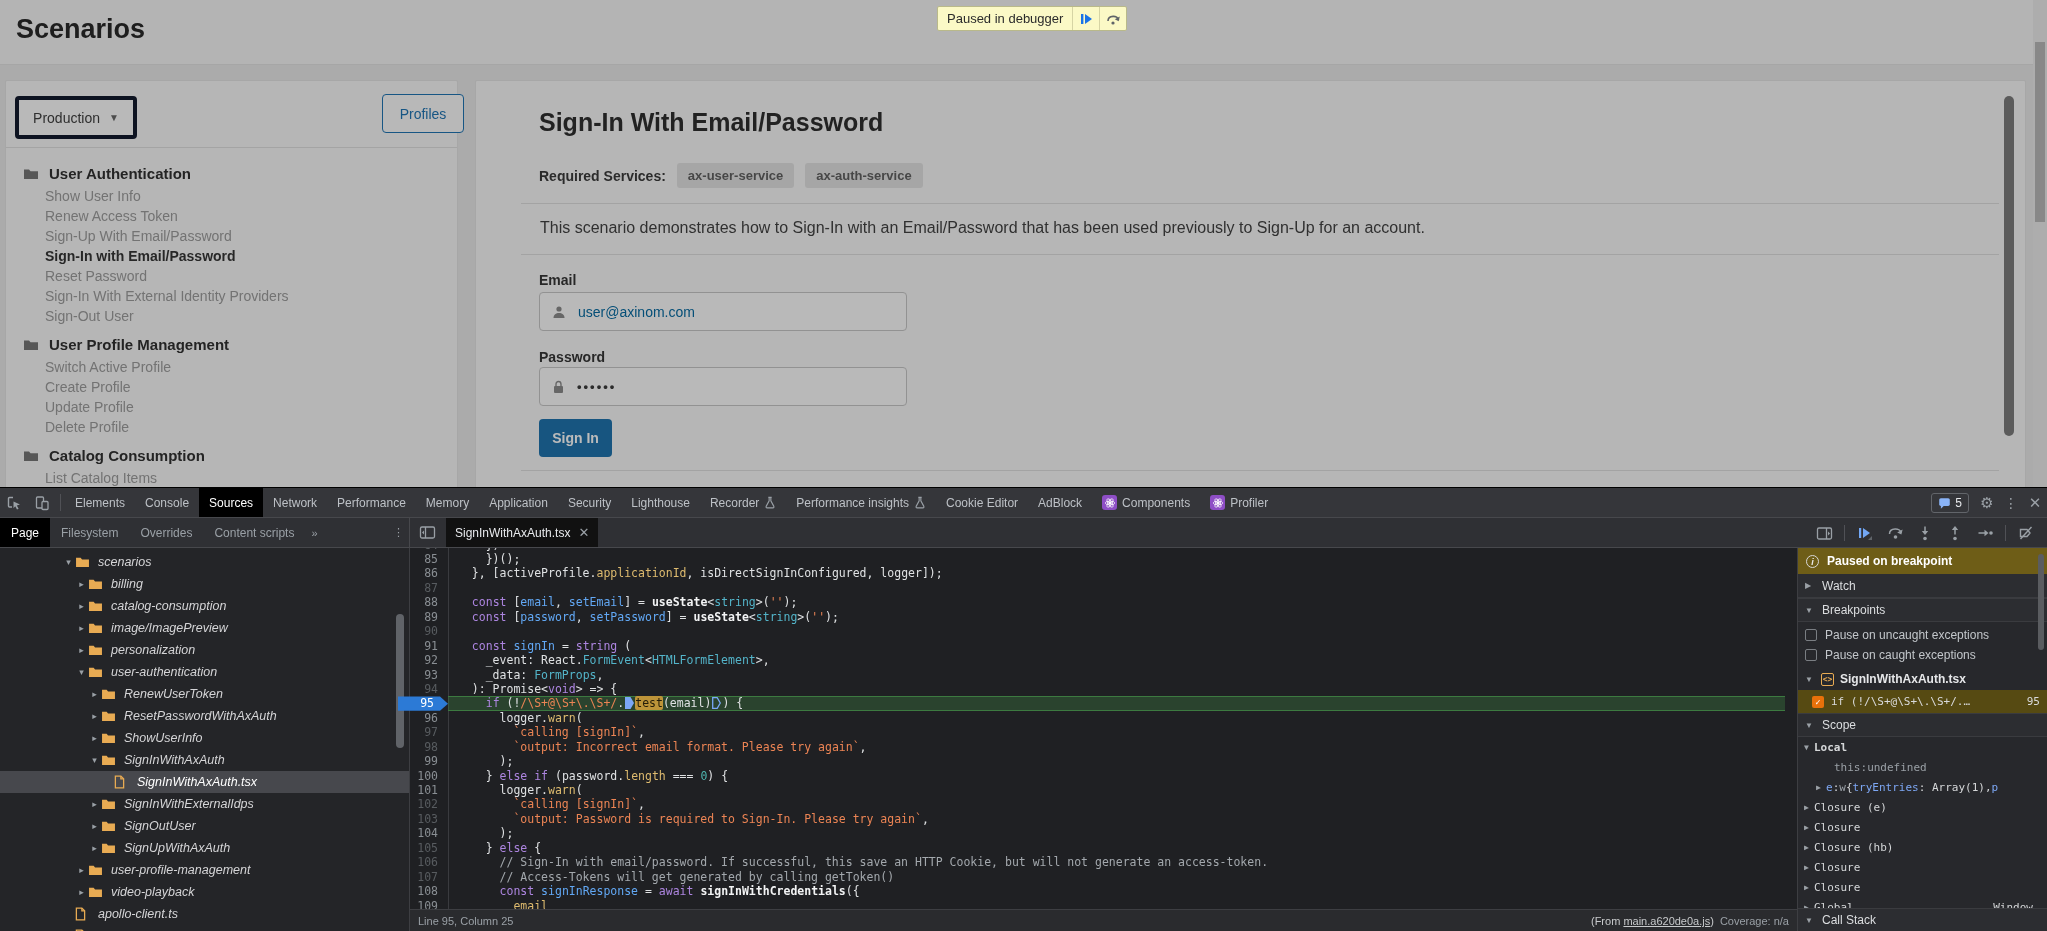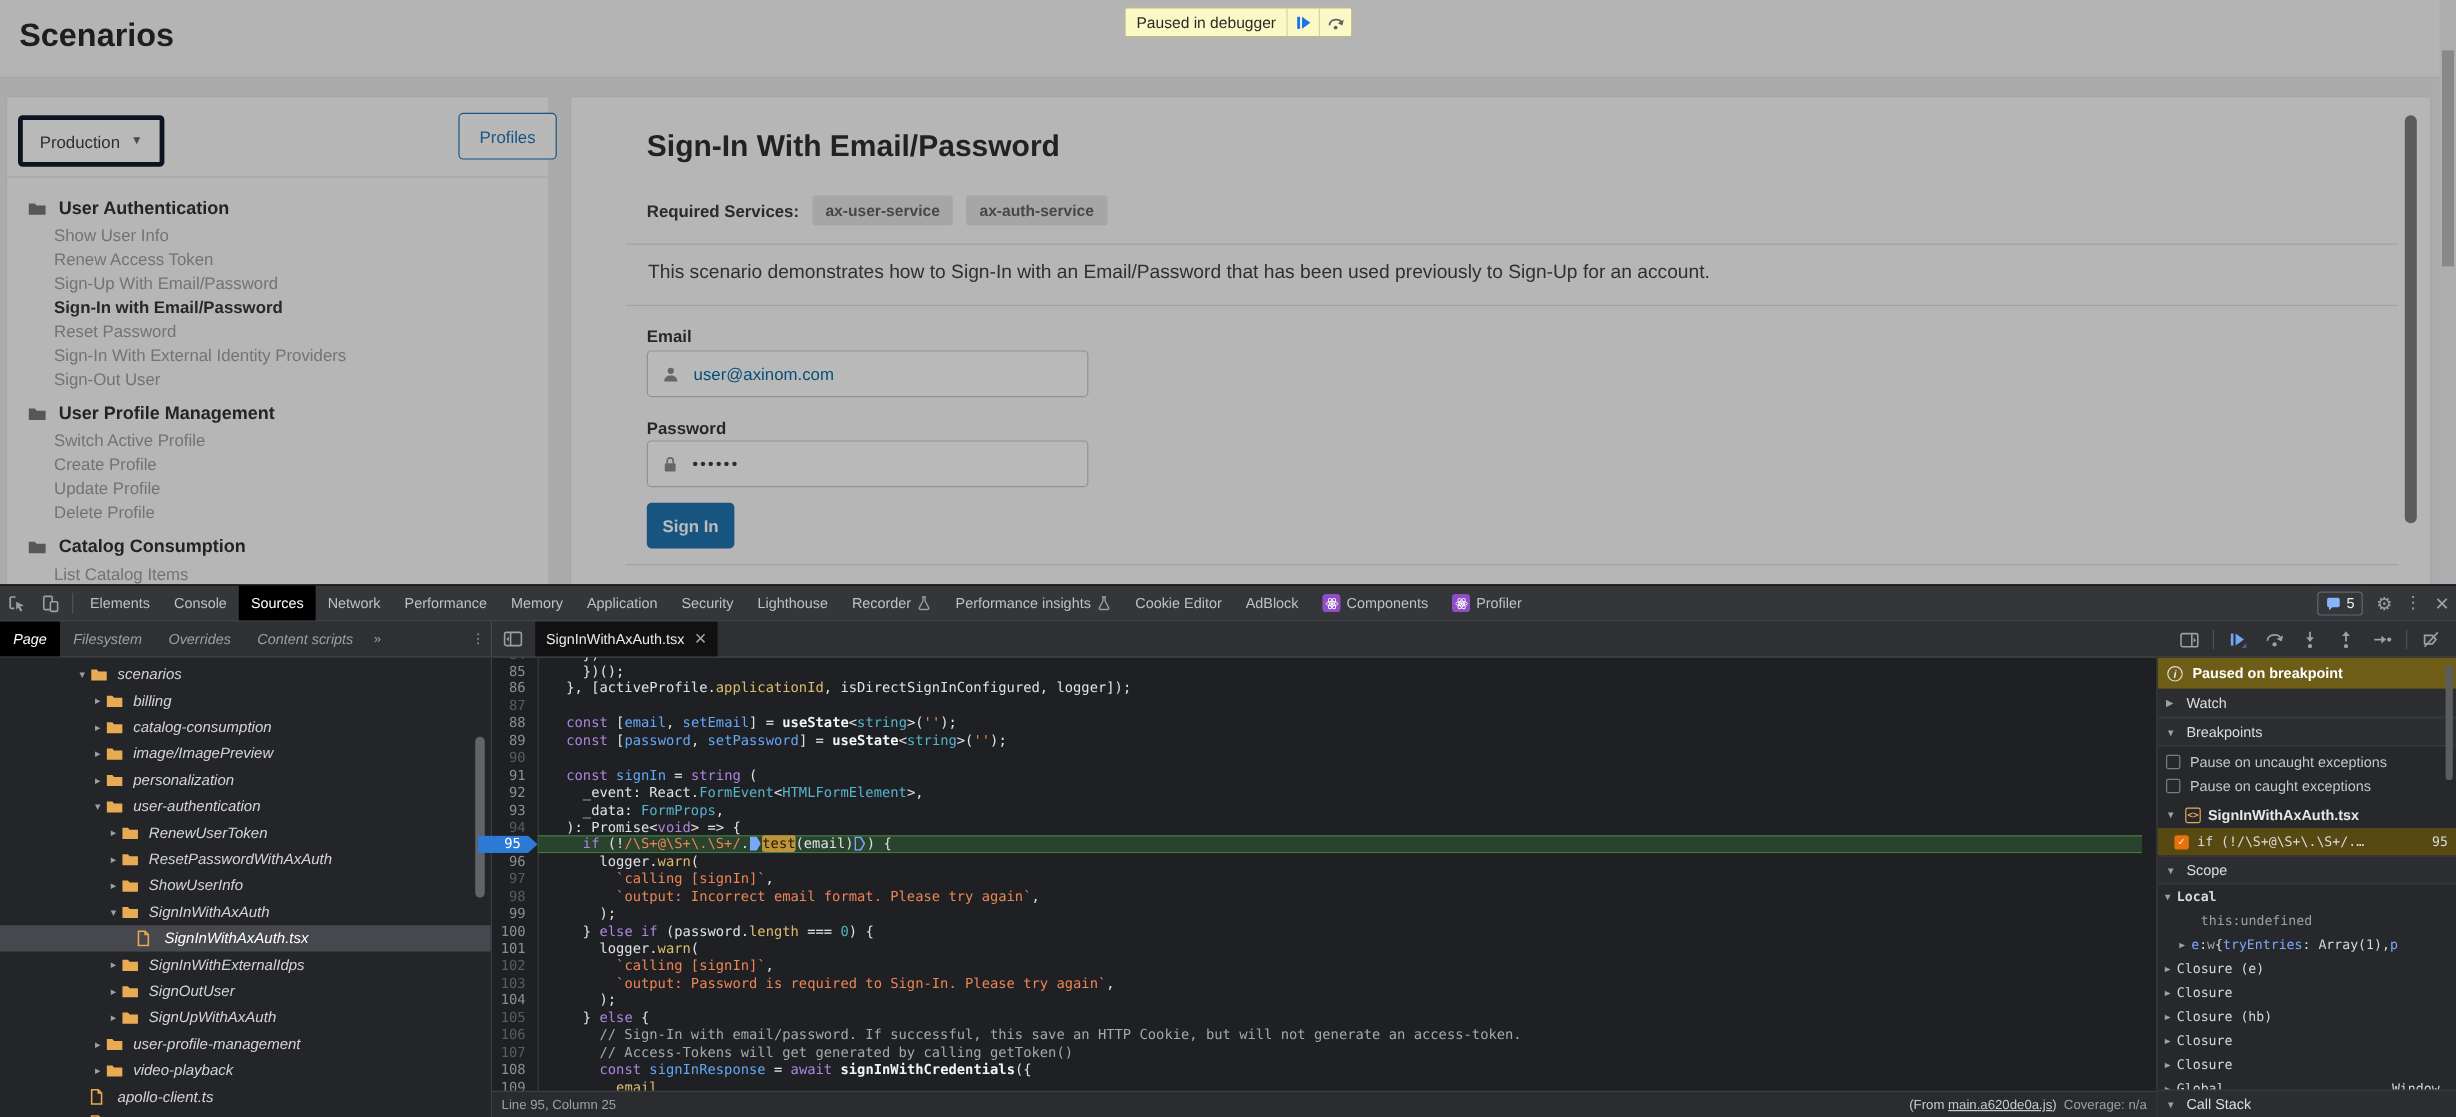--- a/index.html
+++ b/index.html
@@ -57,21 +57,21 @@
   .dtab{display:flex;align-items:center;padding:0 10px;color:#bdc1c6;white-space:nowrap;gap:5px;}
   .dtab.on{background:#000;color:#fff;}
   .spacer{flex:1;}
   .pill{display:flex;align-items:center;gap:4px;border:1px solid #62656a;border-radius:3px;height:18px;margin:5px 6px;padding:0 6px;color:#e8eaed;}
   .rt-ic{display:flex;align-items:center;justify-content:center;width:24px;color:#9aa0a6;}
   .x{font-size:15px;} .dots{font-size:14px;letter-spacing:0;} .gear{font-size:15px;}
   .rsq{width:15px;height:15px;border-radius:3px;background:#8e4ec6;display:flex;align-items:center;justify-content:center;}
   #dt-row2{position:absolute;left:0;top:30px;width:100%;height:30px;background:#2f3034;border-bottom:1px solid #47484c;
       display:flex;align-items:stretch;box-sizing:border-box;}
   #nav-tabs{width:410px;display:flex;align-items:stretch;border-right:1px solid #47484c;box-sizing:border-box;}
-  .ntab{display:flex;align-items:center;padding:0 11px;color:#9aa0a6;font-style:italic;}
+  .ntab{display:flex;align-items:center;padding:0 11px;color:#9aa0a6;}
   .ntab.on{background:#000;color:#fff;}
   .chev{display:flex;align-items:center;color:#9aa0a6;padding:0 6px;font-size:11px;letter-spacing:-1px;}
   .etab{display:flex;align-items:center;gap:8px;background:#111;color:#e8eaed;padding:0 9px;margin-left:5px;}
   .etab .x{color:#9aa0a6;font-size:13px;}
   #dbg-ctrls{position:absolute;right:8px;top:30px;height:30px;display:flex;align-items:center;gap:4px;}
   .cbtn{width:26px;height:24px;display:flex;align-items:center;justify-content:center;}
   
   #tree{position:absolute;left:0;top:60px;width:410px;bottom:0;background:#242528;border-right:1px solid #3d3e42;
         box-sizing:border-box;overflow:hidden;padding-top:3px;}
   .trow{height:22px;display:flex;align-items:center;white-space:nowrap;color:#d5d5d7;font-size:12.5px;font-style:italic;}

